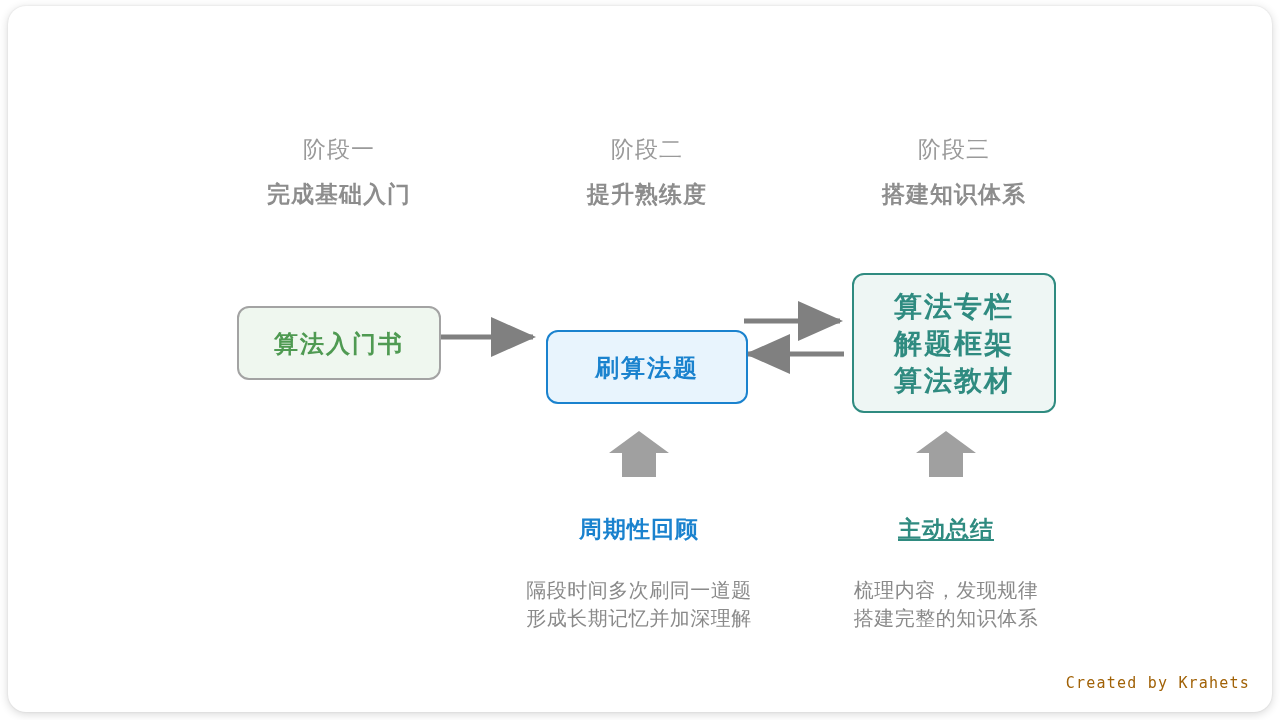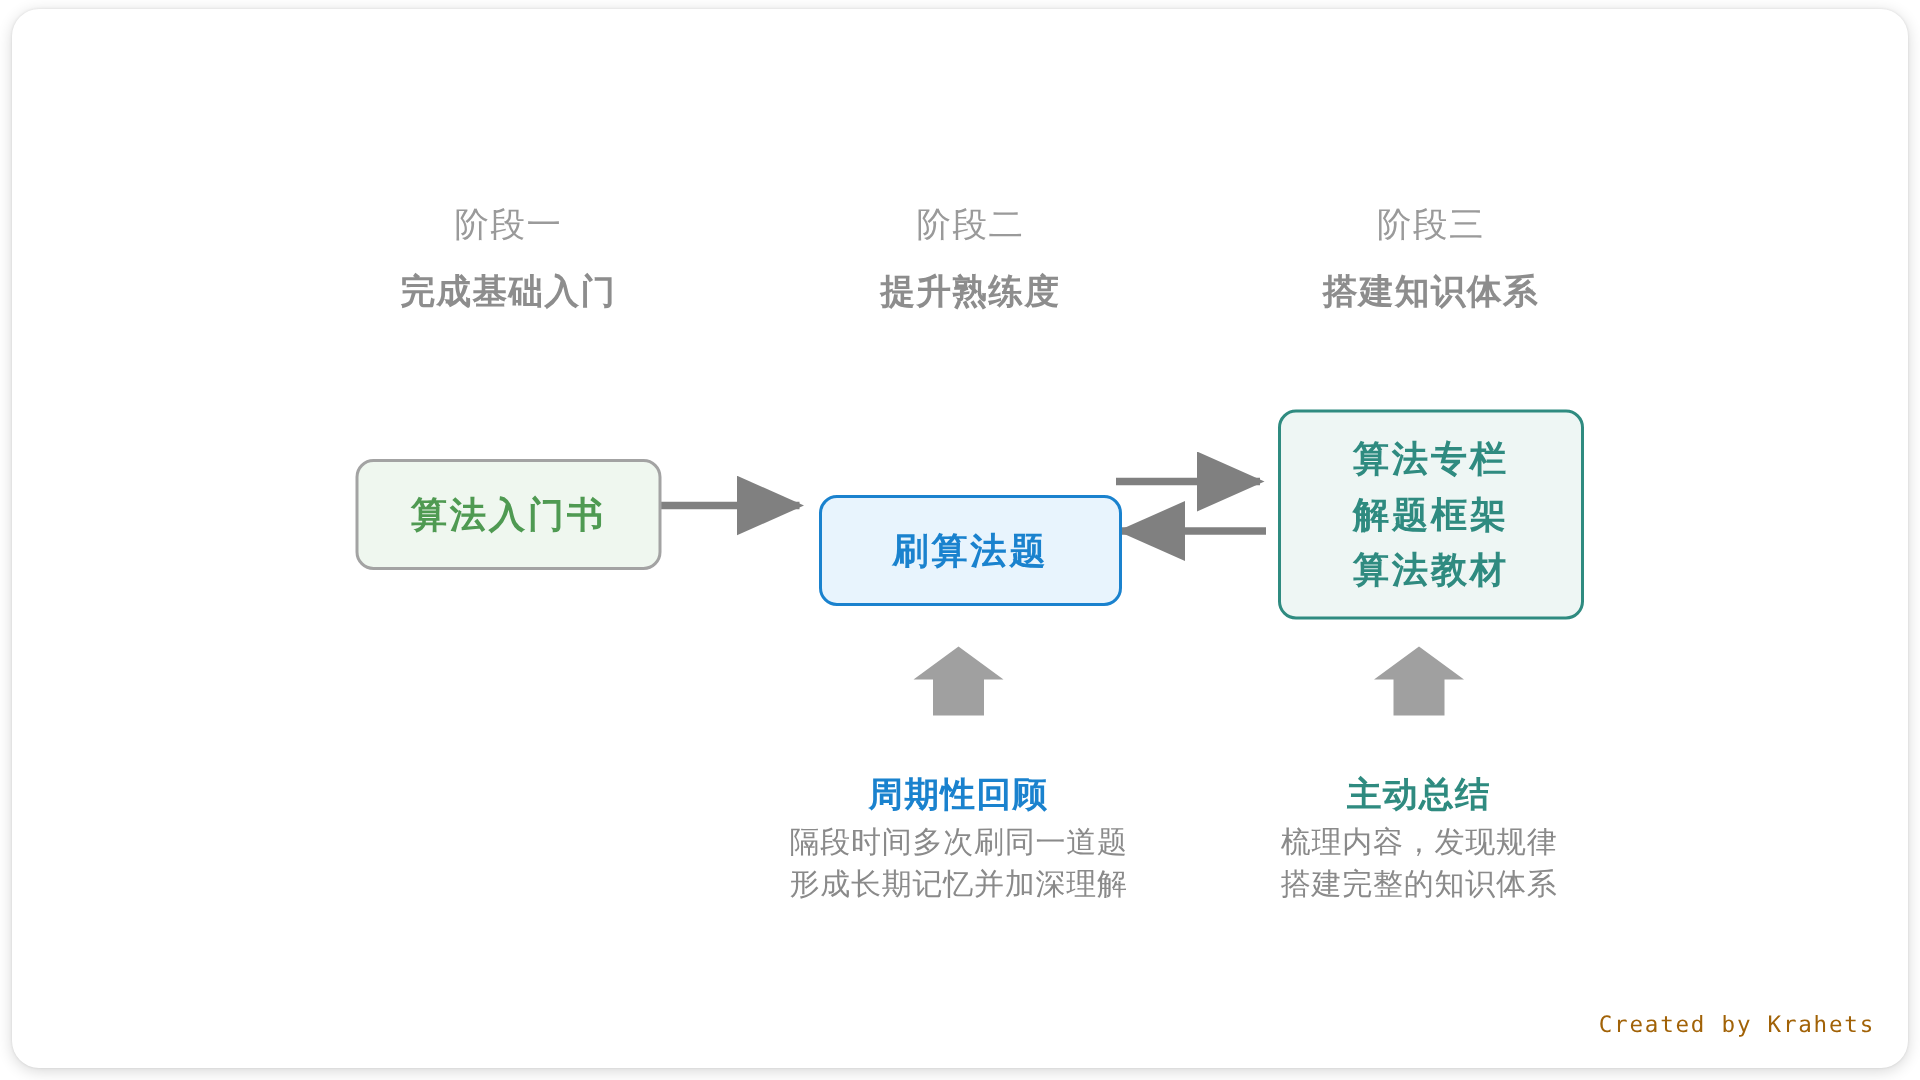--- a/index.html
+++ b/index.html
@@ -80,21 +80,21 @@
     color: #1a82ce;
     font-size: 24px;
     margin-top: 24px;
   }
   #node-system {
     left: 844px; top: 267px;
     width: 204px; height: 140px;
     border: 2px solid #2f8b80;
     background: #eef6f4;
     color: #2f8b80;
-    font-size: 24px;
+    font-size: 28px;
   }
 
   
   #arrows {
     position: absolute;
     left: 0; top: 0;
     width: 1264px; height: 706px;
     pointer-events: none;
   }
 
@@ -105,29 +105,29 @@
     width: 320px;
   }
   .annot-title {
     font-size: 23px;
     font-weight: bold;
     letter-spacing: 1px;
     line-height: 30px;
     white-space: nowrap;
   }
   .annot-desc {
-    margin-top: 4px;
+    margin-top: 32px;
     font-size: 20px;
     color: #8a8a8a;
     line-height: 28px;
     letter-spacing: 0.5px;
     white-space: nowrap;
   }
   #annot-review .annot-title { color: #1a82ce; }
-  #annot-summary .annot-title { color: #2f8b80; }
+  #annot-summary .annot-title { color: #2f8b80; text-decoration: underline; }
 
   
   #credit {
     position: absolute;
     right: 22px;
     bottom: 20px;
     font-family: "DejaVu Sans Mono", "Liberation Mono", monospace;
     font-size: 15px;
     color: #a16207;
     letter-spacing: 1.2px;

